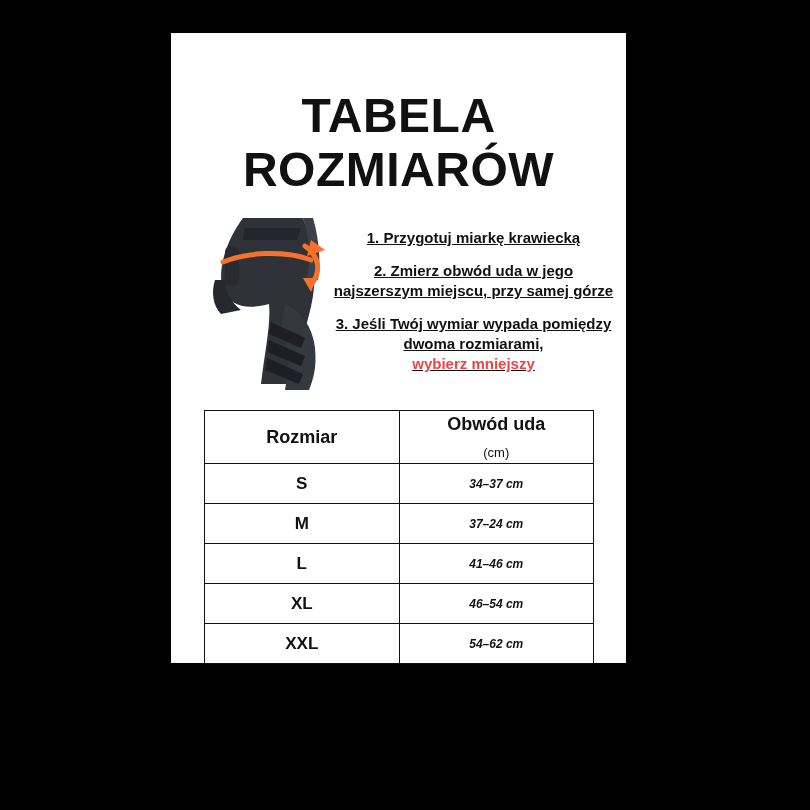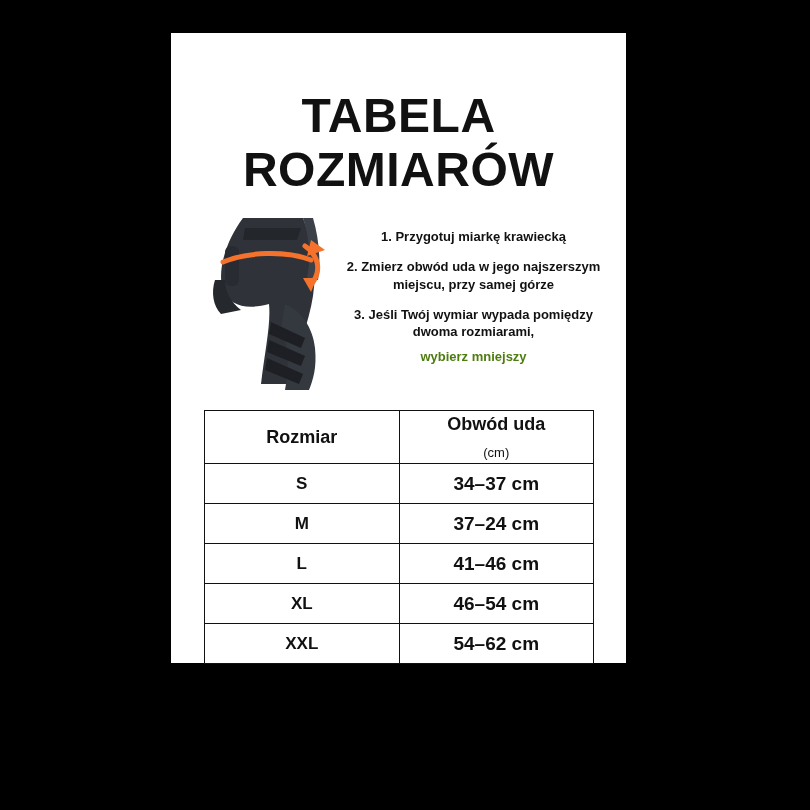--- a/index.html
+++ b/index.html
@@ -44,32 +44,32 @@
   }
   .instructions {
     position: absolute;
     left: 160px;
     top: 195px;
     width: 285px;
     text-align: center;
     color: #111111;
   }
   .instr-item {
-    font-size: 13px;
+    font-size: 15px;
     font-weight: bold;
     line-height: 1.33;
     margin-bottom: 13px;
+    text-decoration: underline;
   }
   .instr-item:last-child {
     margin-bottom: 0;
   }
   .highlight {
-    color: #4d7c0f;
+    color: #ef4444;
     display: block;
-    margin-top: 8px;
   }
   
   .leg-art {
     position: absolute;
     left: 14px;
     top: 185px;
     width: 165px;
     height: 175px;
     overflow: hidden;
   }
@@ -101,21 +101,22 @@
     display: block;
     font-size: 13px;
     font-weight: normal;
     margin-top: 10px;
   }
   table.size-table td.size-col {
     font-size: 17px;
     width: 164px;
   }
   table.size-table td.val-col {
-    font-size: 19px;
+    font-size: 12px;
+    font-style: italic;
   }
 </style>
 </head>
 <body>
 
 <div class="canvas">
   <div class="card">
 
     <div class="title">
       <span class="line">TABELA</span>

